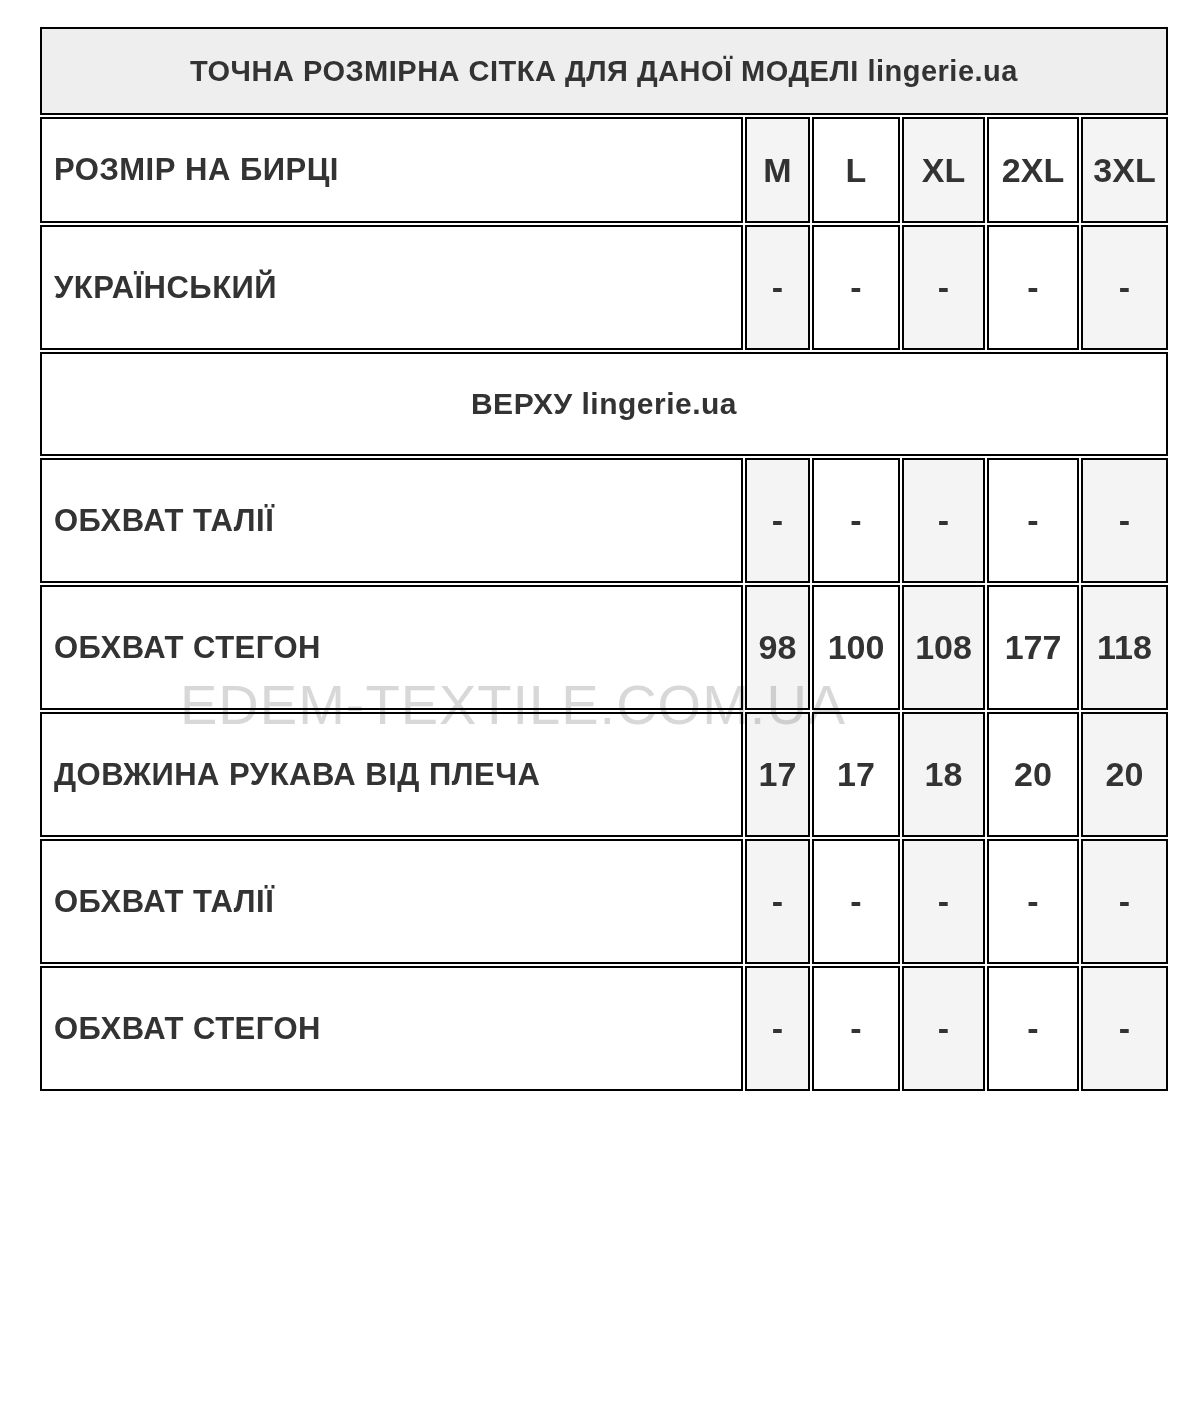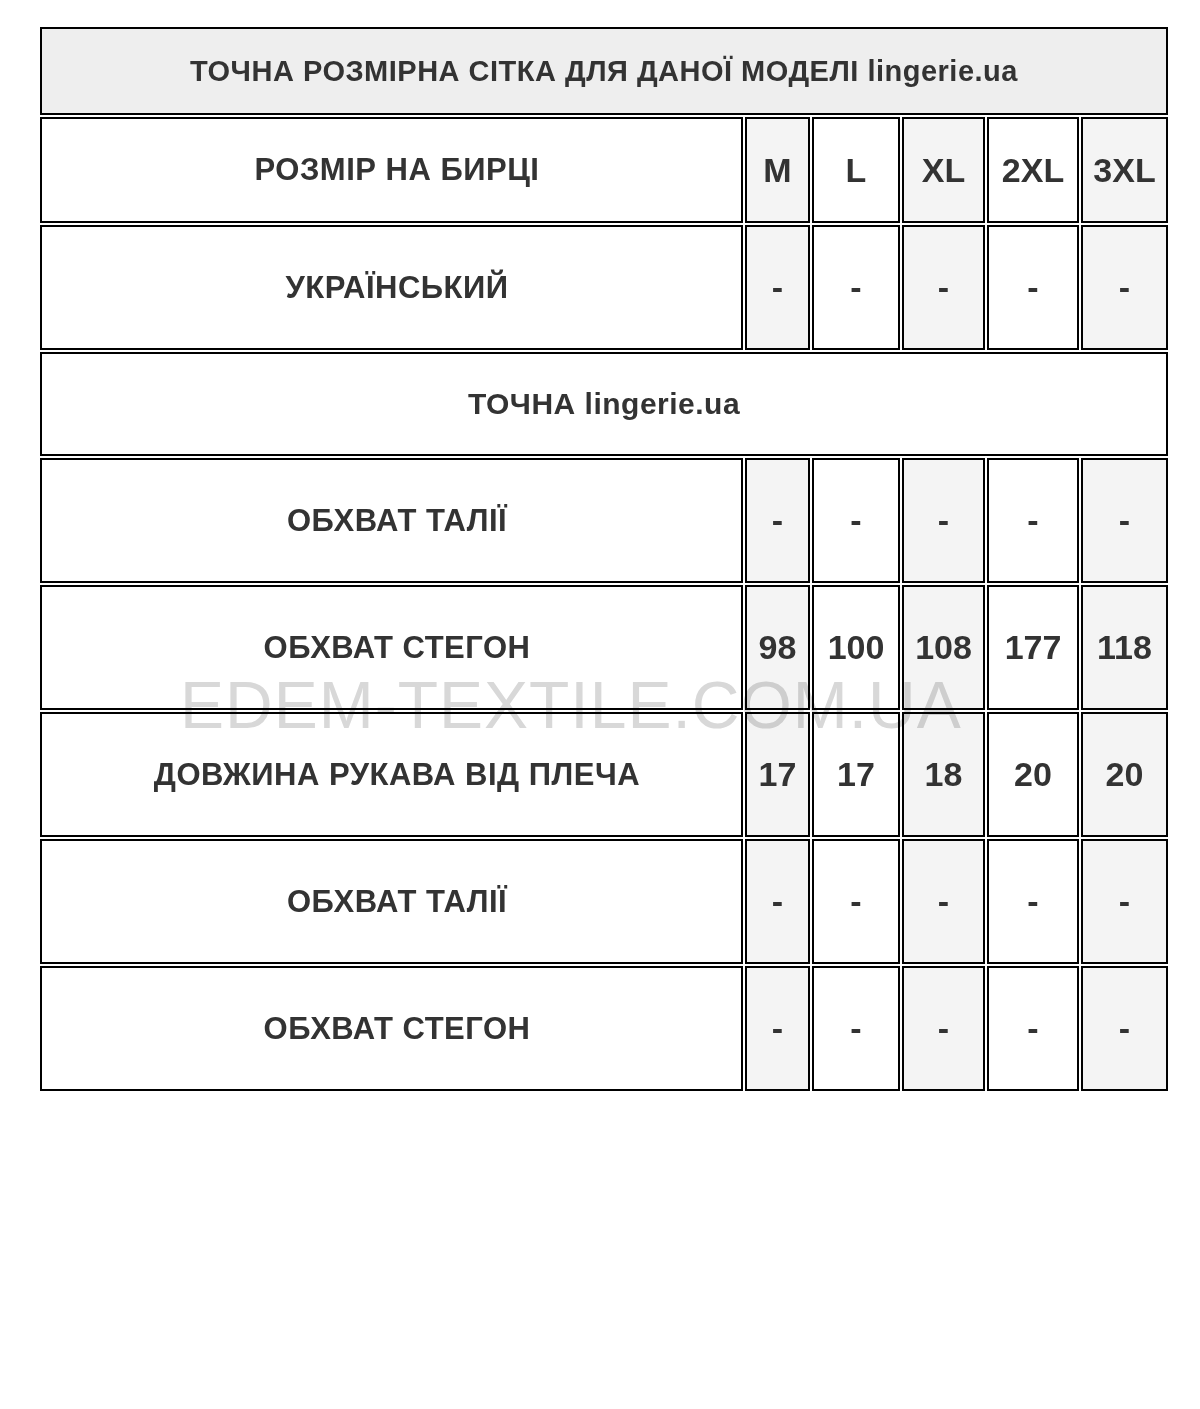--- a/index.html
+++ b/index.html
@@ -41,21 +41,21 @@
   td.title-cell {
     height: 88px;
     background: var(--title-bg);
     text-align: center;
     font-weight: bold;
     font-size: 29px;
     letter-spacing: 0.5px;
   }
   td.size-head-label, td.label-cell {
     background: #ffffff;
-    text-align: center;
+    text-align: left;
     padding-left: 12px;
     font-weight: bold;
     font-size: 31px;
     letter-spacing: 0.5px;
     white-space: nowrap;
   }
   tr.size-row td { height: 106px; }
   tr.data-row td { height: 125px; }
   td.size-cell, td.value-cell {
     text-align: center;
@@ -71,21 +71,21 @@
     font-weight: bold;
     font-size: 30px;
     letter-spacing: 0.5px;
   }
   .watermark {
     position: absolute;
     left: 180px;
     top: 650px;
     width: 830px;
     line-height: 110px;
-    font-size: 66px;
+    font-size: 56px;
     letter-spacing: 1px;
     font-weight: 400;
     color: var(--wm-c);
     white-space: nowrap;
     mix-blend-mode: multiply;
     pointer-events: none;
     z-index: 10;
   }
 </style>
 </head>
@@ -116,21 +116,21 @@
         </tr>
     <tr class="data-row">
           <td class="label-cell">УКРАЇНСЬКИЙ</td>
           <td class="value-cell col-shade">-</td>
           <td class="value-cell col-plain">-</td>
           <td class="value-cell col-shade">-</td>
           <td class="value-cell col-plain">-</td>
           <td class="value-cell col-shade">-</td>
         </tr>
         <tr class="section-row">
-          <td colspan="6" class="section-cell">ТОЧНА lingerie.ua</td>
+          <td colspan="6" class="section-cell">ВЕРХУ lingerie.ua</td>
         </tr>
         <tr class="data-row">
           <td class="label-cell">ОБХВАТ ТАЛІЇ</td>
           <td class="value-cell col-shade">-</td>
           <td class="value-cell col-plain">-</td>
           <td class="value-cell col-shade">-</td>
           <td class="value-cell col-plain">-</td>
           <td class="value-cell col-shade">-</td>
         </tr>
         <tr class="data-row">

